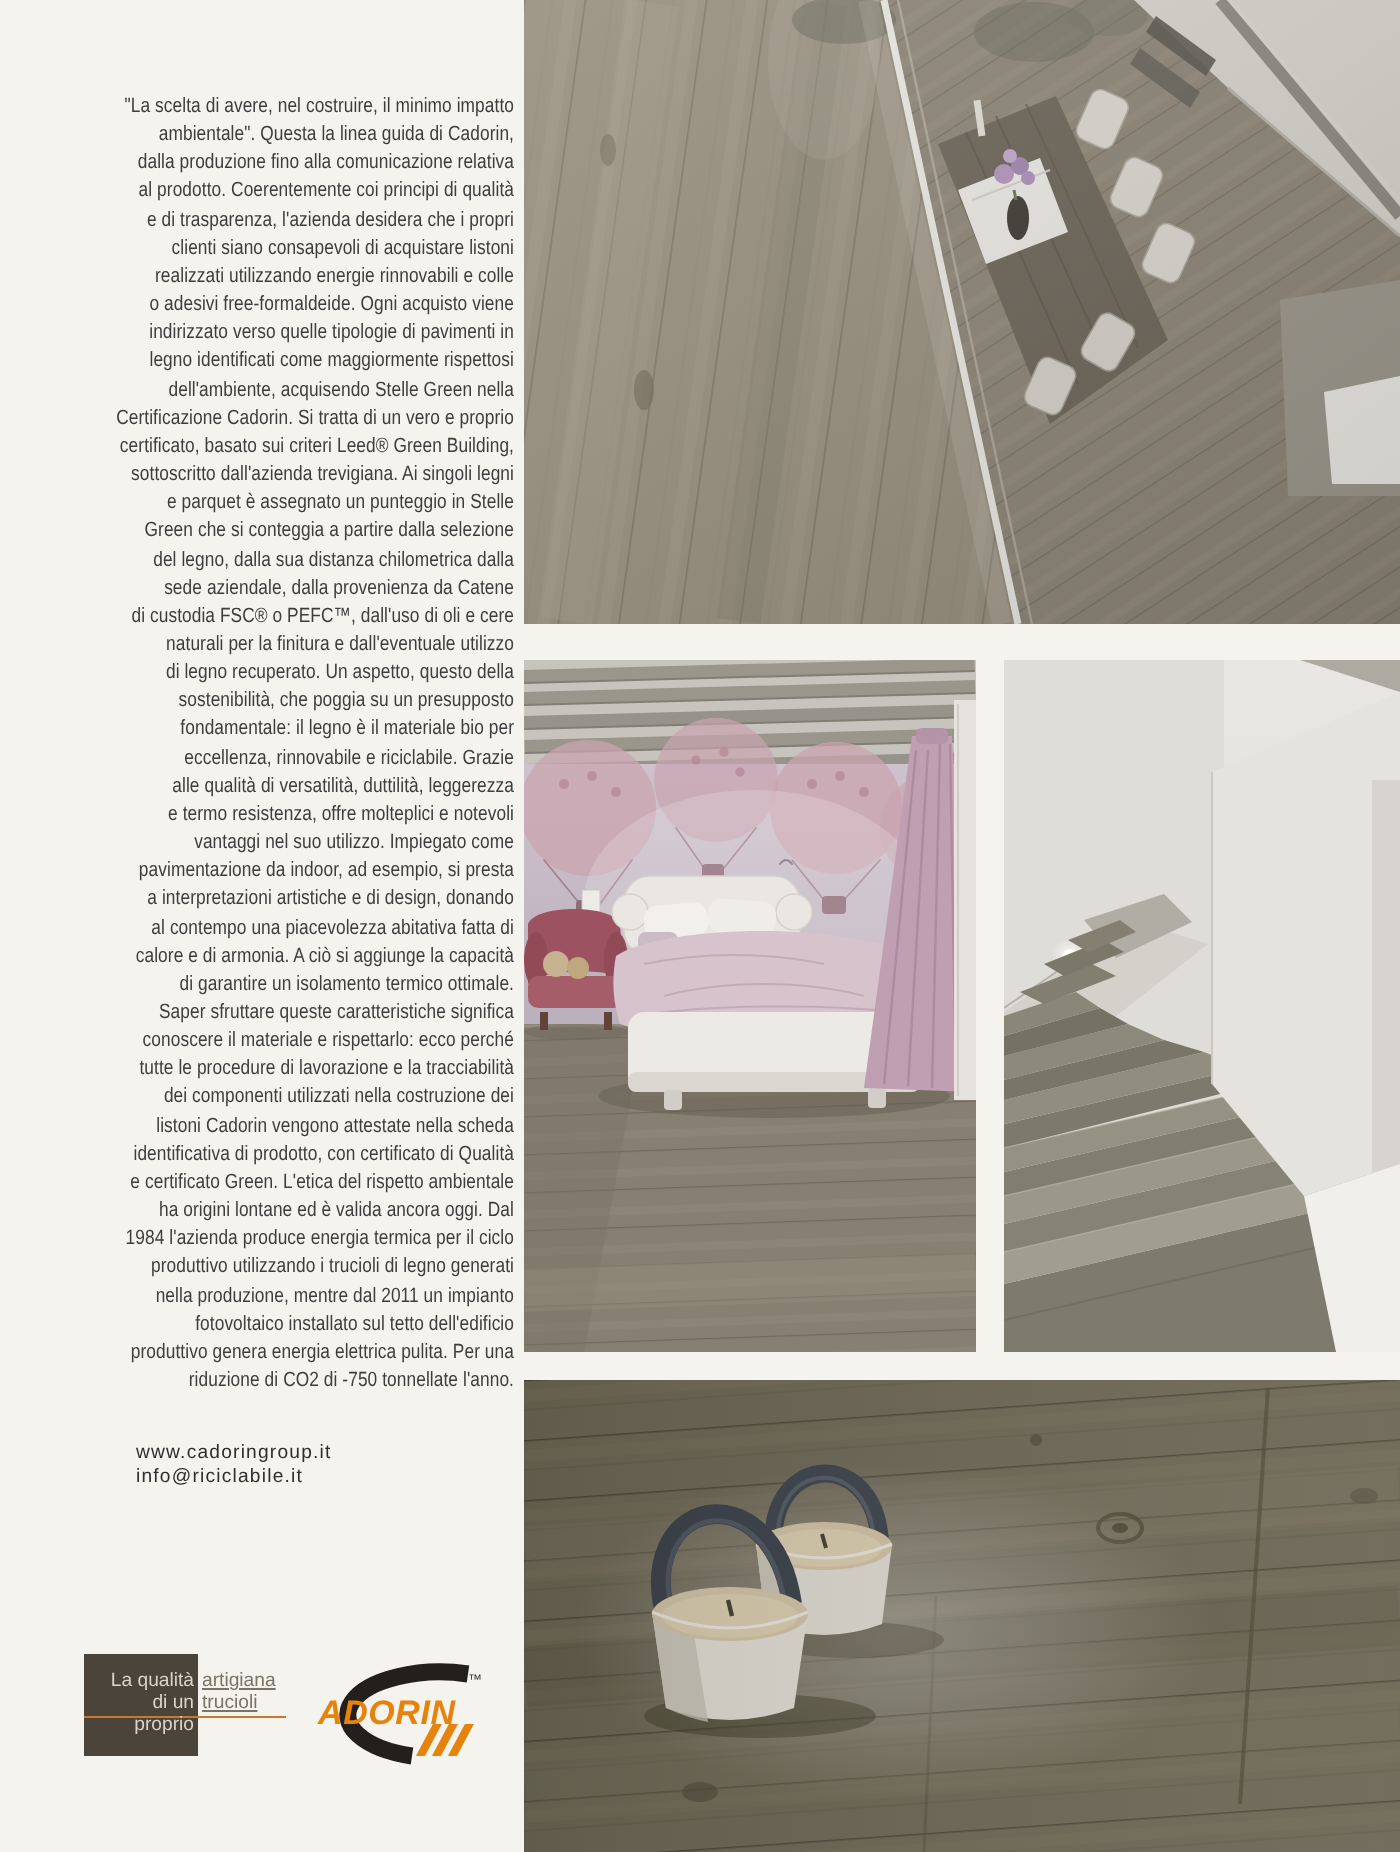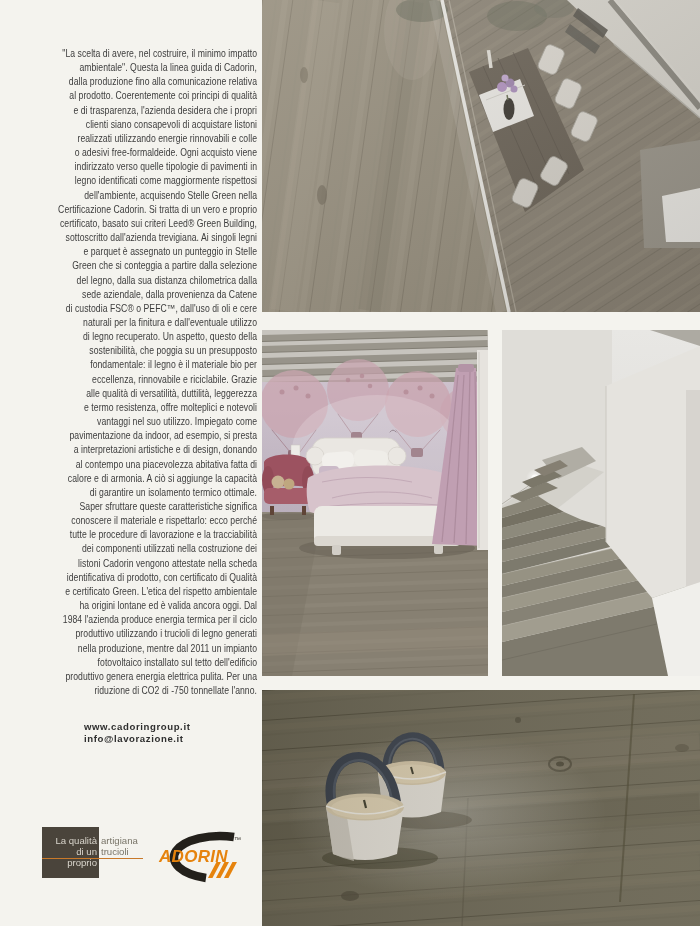--- a/index.html
+++ b/index.html
@@ -14,27 +14,27 @@
     text-align:right;white-space:pre-line;
     font-size:10.3px;line-height:14.15px;color:#3d3d3d;
     transform:scaleX(0.84);transform-origin:100% 0;
     letter-spacing:0.05px;
   }
   .contact{
     position:absolute;left:68px;top:721px;width:200px;
     font-size:9.6px;line-height:11.7px;letter-spacing:0.7px;color:#2e2e2e;
   }
   .contact .addr{white-space:pre-line;}
-  .contact .strong{font-weight:bold;letter-spacing:0.6px;margin-left:16px;}
+  .contact .strong{font-weight:normal;letter-spacing:0.6px;}
   
   .logo-square{position:absolute;left:42px;top:827px;width:57px;height:51px;background:#4a443b;}
   .tagline{position:absolute;left:42px;top:836px;font-size:9.6px;line-height:10.8px;z-index:3;}
   .tagline .row{display:flex;}
   .tagline .lt{width:55px;text-align:right;color:#d9d5cc;padding-right:1px;}
-  .tagline .rt{color:#787468;margin-left:3px;white-space:nowrap;}
+  .tagline .rt{color:#787468;margin-left:3px;white-space:nowrap;text-decoration:underline;}
   .orange-rule{position:absolute;left:42px;top:858px;width:101px;height:1px;background:#c8792a;z-index:2;}
   .cadorin-logo{position:absolute;left:146px;top:829px;width:98px;height:54px;}
   
   .photo{position:absolute;overflow:hidden;}
   .photo svg{display:block;width:100%;height:100%;}
   #photo-dining{left:262px;top:0;width:438px;height:312px;}
   #photo-bedroom{left:262px;top:330px;width:226px;height:346px;}
   #photo-stairs{left:502px;top:330px;width:198px;height:346px;}
   #photo-candles{left:262px;top:690px;width:438px;height:236px;}
 </style>
@@ -85,21 +85,21 @@
 ha origini lontane ed è valida ancora oggi. Dal
 1984 l'azienda produce energia termica per il ciclo
 produttivo utilizzando i trucioli di legno generati
 nella produzione, mentre dal 2011 un impianto
 fotovoltaico installato sul tetto dell'edificio
 produttivo genera energia elettrica pulita. Per una
 riduzione di CO2 di -750 tonnellate l'anno.</div>
 
   <div class="contact">
     <div class="strong">www.cadoringroup.it</div>
-    <div class="strong">info@lavorazione.it</div>
+    <div class="strong">info@riciclabile.it</div>
   </div>
 
   <div class="logo-square"></div>
   <div class="orange-rule"></div>
   <div class="tagline">
     <div class="row">
       <span class="lt">La qualità</span>
       <span class="rt">artigiana</span>
     </div>
     <div class="row">

